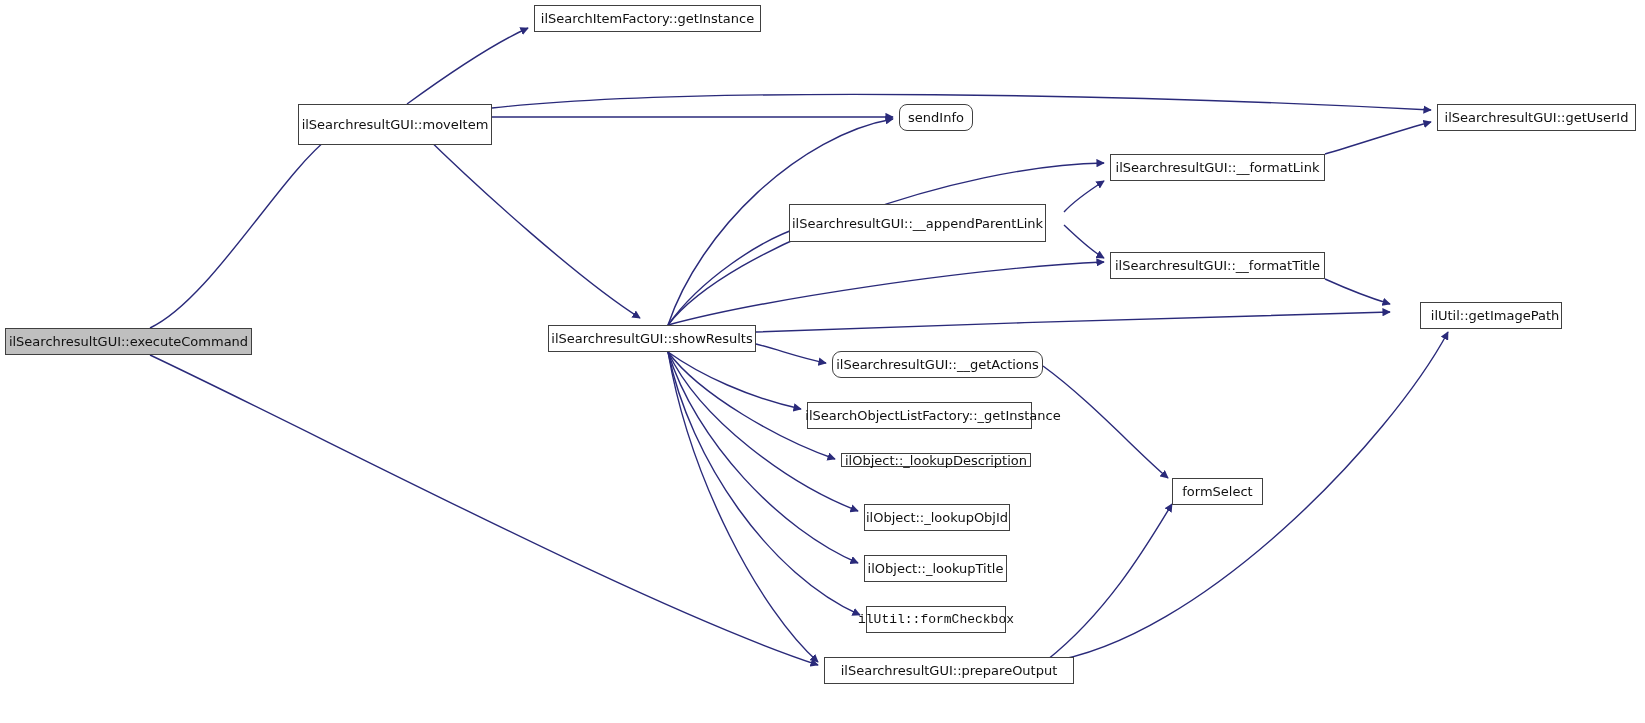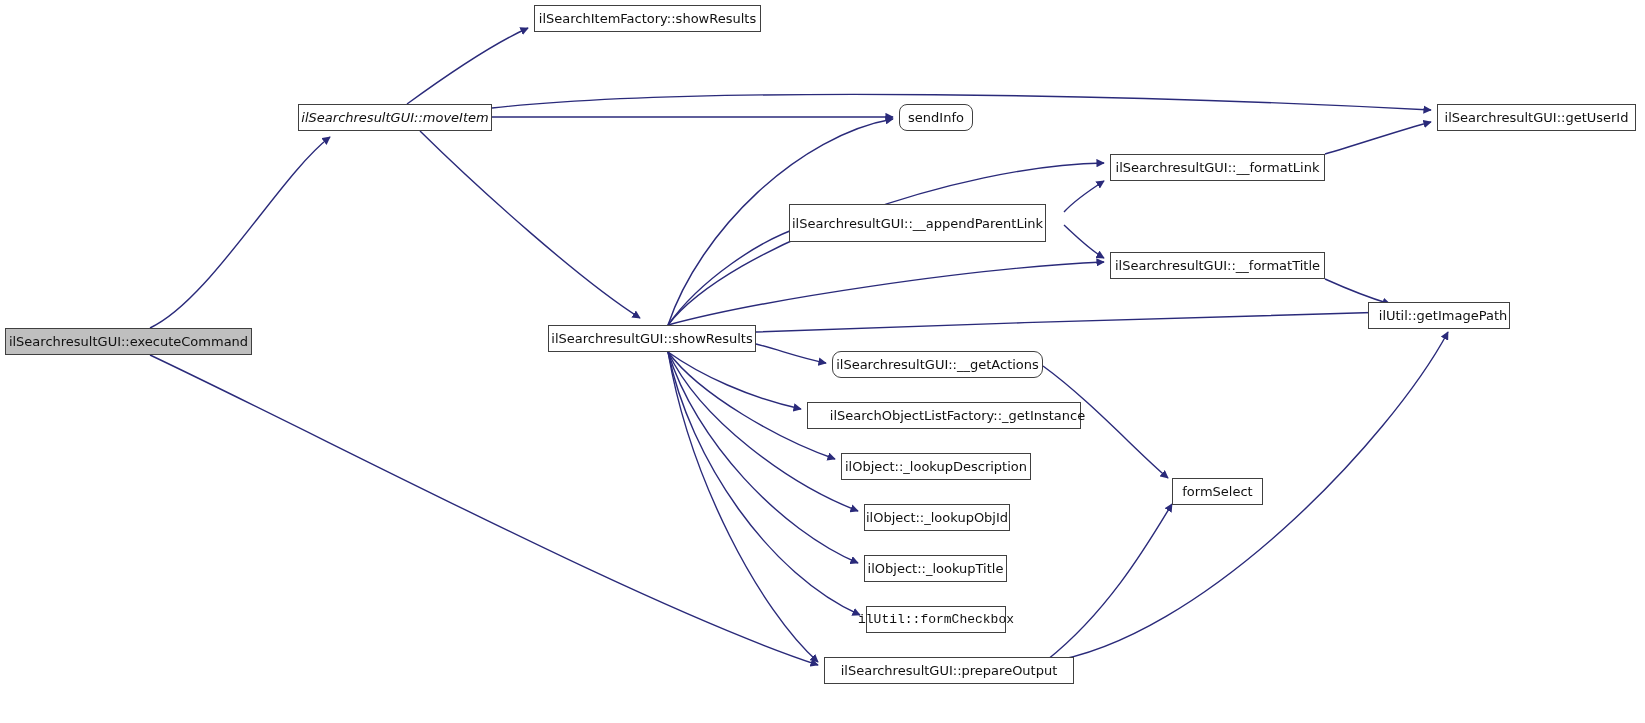--- a/index.html
+++ b/index.html
@@ -83,56 +83,56 @@
         <path d="M 1325,154 C 1360,144 1400,130 1431,122" fill="none" stroke="#2a2a7a" stroke-width="1.4" marker-end="url(#arrow)"></path>
         <path d="M 1325,279 C 1345,288 1370,298 1390,304" fill="none" stroke="#2a2a7a" stroke-width="1.4" marker-end="url(#arrow)"></path>
         <path d="M 1043,366 C 1090,400 1140,455 1168,478" fill="none" stroke="#2a2a7a" stroke-width="1.4" marker-end="url(#arrow)"></path>
         <path d="M 1047,660 C 1110,610 1150,540 1172,504" fill="none" stroke="#2a2a7a" stroke-width="1.4" marker-end="url(#arrow)"></path>
         <path d="M 1047,662 C 1200,640 1390,440 1448,332" fill="none" stroke="#2a2a7a" stroke-width="1.4" marker-end="url(#arrow)"></path>
       </g>
   </svg>
 
   <div id="nodes">
       <div class="gnode" style="left: 534px; top: 5px; width: 227px; height: 27px;">
-        <span>ilSearchItemFactory::showResults</span>
+        <span>ilSearchItemFactory::getInstance</span>
       </div>
-      <div class="gnode" style="left: 298px; top: 104px; width: 194px; height: 27px; font-style: italic;">
+      <div class="gnode" style="left: 298px; top: 104px; width: 194px; height: 41px;">
         <span>ilSearchresultGUI::moveItem</span>
       </div>
       <div class="gnode" style="left: 899px; top: 104px; width: 74px; height: 27px; border-radius: 8px;">
         <span>sendInfo</span>
       </div>
       <div class="gnode" style="left: 1437px; top: 104px; width: 199px; height: 27px;">
         <span>ilSearchresultGUI::getUserId</span>
       </div>
       <div class="gnode" style="left: 1110px; top: 154px; width: 215px; height: 27px;">
         <span>ilSearchresultGUI::__formatLink</span>
       </div>
       <div class="gnode" style="left: 789px; top: 204px; width: 257px; height: 38px;">
         <span>ilSearchresultGUI::__appendParentLink</span>
       </div>
       <div class="gnode" style="left: 1110px; top: 252px; width: 215px; height: 27px;">
         <span>ilSearchresultGUI::__formatTitle</span>
       </div>
-      <div class="gnode" style="left: 1368px; top: 302px; width: 142px; height: 27px; padding-left: 8px;">
+      <div class="gnode" style="left: 1420px; top: 302px; width: 142px; height: 27px; padding-left: 8px;">
         <span>ilUtil::getImagePath</span>
       </div>
       <div class="gnode root" style="left: 5px; top: 328px; width: 247px; height: 27px;">
         <span>ilSearchresultGUI::executeCommand</span>
       </div>
       <div class="gnode" style="left: 548px; top: 325px; width: 208px; height: 27px;">
         <span>ilSearchresultGUI::showResults</span>
       </div>
       <div class="gnode" style="left: 832px; top: 351px; width: 211px; height: 27px; border-radius: 9px;">
         <span>ilSearchresultGUI::__getActions</span>
       </div>
-      <div class="gnode" style="left: 807px; top: 402px; width: 274px; height: 27px; padding-left: 27px;">
+      <div class="gnode" style="left: 807px; top: 402px; width: 225px; height: 27px; padding-left: 27px;">
         <span>ilSearchObjectListFactory::_getInstance</span>
       </div>
-      <div class="gnode" style="left: 841px; top: 453px; width: 190px; height: 27px; justify-content: center;">
+      <div class="gnode" style="left: 841px; top: 453px; width: 190px; height: 14px; justify-content: center;">
         <span>ilObject::_lookupDescription</span>
       </div>
       <div class="gnode" style="left: 864px; top: 504px; width: 146px; height: 27px;">
         <span>ilObject::_lookupObjId</span>
       </div>
       <div class="gnode" style="left: 1172px; top: 478px; width: 91px; height: 27px;">
         <span>formSelect</span>
       </div>
       <div class="gnode" style="left: 864px; top: 555px; width: 143px; height: 27px; text-align: right;">
         <span>ilObject::_lookupTitle</span>

